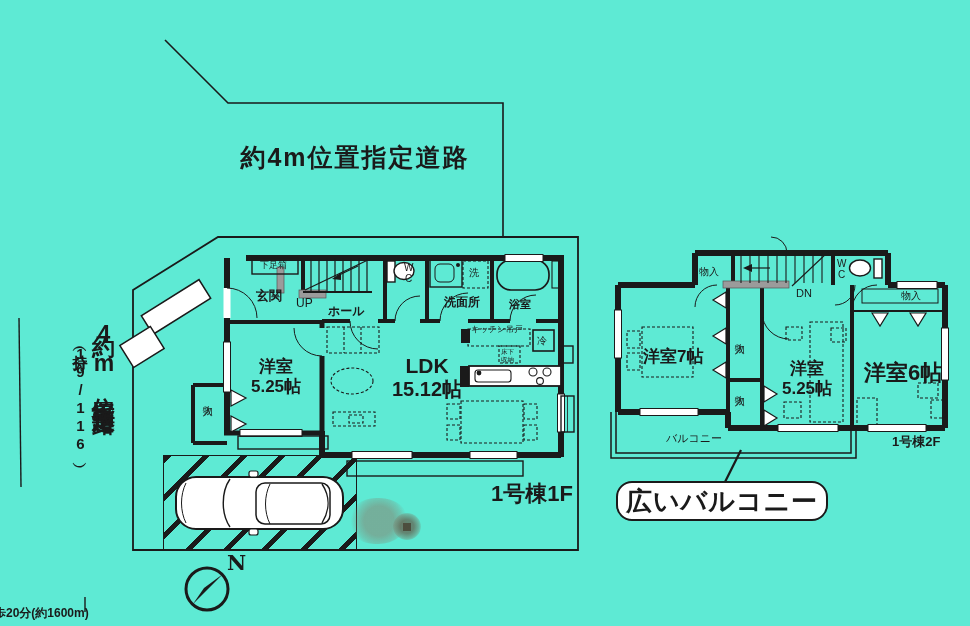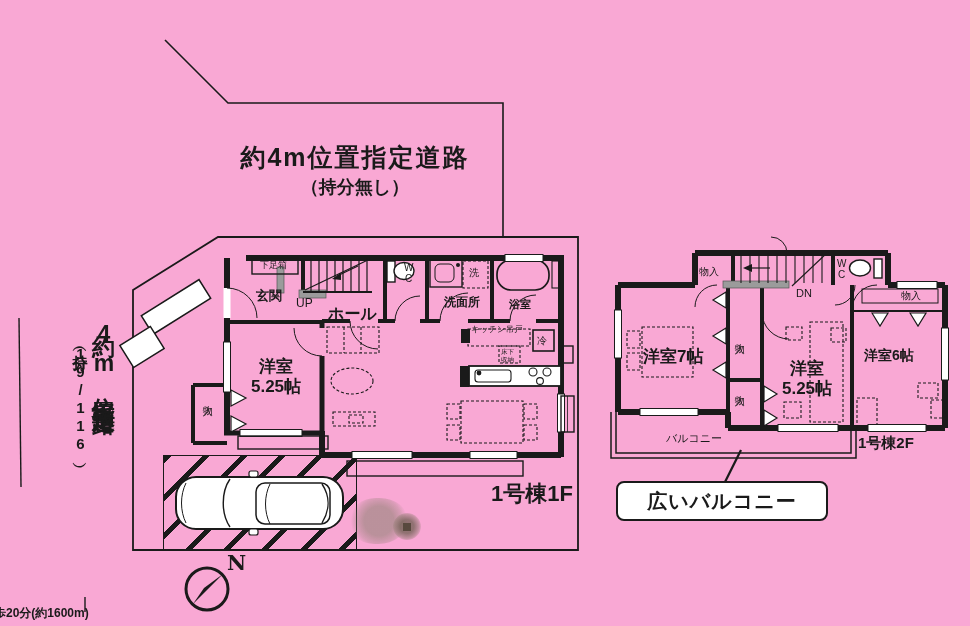--- a/index.html
+++ b/index.html
@@ -1,32 +1,32 @@
 <!DOCTYPE html>
 <html><head>
 <meta charset="utf-8">
 <style>
   html,body{margin:0;padding:0;background:#e8e8e8}
-  .canvas{position:relative;width:970px;height:626px;background:#f9a8d4;overflow:hidden;
+  .canvas{position:relative;width:970px;height:626px;background:#5eead4;overflow:hidden;
           font-family:"Liberation Sans","DejaVu Sans",sans-serif;color:#1a1a1a}
   svg.overlay{position:absolute;left:0;top:0;width:970px;height:626px}
   .lbl{position:absolute;white-space:nowrap;line-height:1.12;color:#1a1a1a}
   .v{writing-mode:vertical-rl;text-orientation:upright}
   .c{text-align:center}
   .blk{position:absolute}
   .blk div{line-height:1.15}
   .hatch{position:absolute;left:163px;top:455px;width:192px;height:93px;
          border:1.5px solid #1a1a1a;
          background:repeating-linear-gradient(135deg,#1a1a1a 0 5px,transparent 5px 27px)}
   .roadv{position:absolute;left:70px;top:318px;writing-mode:vertical-rl;text-orientation:upright}
   .roadv .main{display:block;font-size:23px;font-weight:700;letter-spacing:3px}
   .roadv .sub{display:block;font-size:15px;font-weight:700;letter-spacing:1px;margin-top:24px}
   .callout{position:absolute;left:616px;top:481px;width:208px;height:36px;background:#fff;
-           border:2.5px solid #1a1a1a;border-radius:8px;display:flex;align-items:center;
-           justify-content:center;font-size:20px;font-weight:900;letter-spacing:1px}
+           border:2.5px solid #1a1a1a;border-radius:16px;display:flex;align-items:center;
+           justify-content:center;font-size:26px;font-weight:900;letter-spacing:1px}
   .stamp-big{position:absolute;left:350px;top:498px;width:58px;height:46px;border-radius:48% 52% 55% 45%;
      background:radial-gradient(circle,rgba(135,126,108,.55) 0 40%,rgba(135,126,108,.28) 62%,transparent 76%);
      filter:blur(.4px)}
   .stamp-small{position:absolute;left:393px;top:513px;width:28px;height:27px;border-radius:50%;
      background:radial-gradient(circle,rgba(100,90,72,.7) 0 35%,rgba(120,110,90,.4) 62%,transparent 78%)}
   .stamp-small i{position:absolute;left:10px;top:10px;width:8px;height:8px;background:rgba(70,60,45,.75)}
   .serif{font-family:"DejaVu Serif","Liberation Serif",serif}
 </style>
 </head>
 <body>
@@ -192,63 +192,66 @@
       <rect x="897" y="281.5" width="40" height="7" fill="#fff"></rect>
     </g>
     <g stroke-width="1.5">
       <path d="M611,412 V458 H856 V428"></path>
       <path d="M616,412 V453 H851 V428"></path>
     </g>
     <path d="M741,450 L724,484" stroke-width="2.2"></path>
   </svg>
 
   <div class="lbl c" style="left:230px;top:143px;width:250px;font-size:25px;font-weight:700;letter-spacing:2px">約4m位置指定道路</div>
-  <div class="lbl c" style="left:230px;top:177px;width:250px;font-size:18px;font-weight:700">（持分無し）</div>
 
   <div class="roadv">
     <span class="main">約4m位置指定道路</span>
     <span class="sub">（持分19/116）</span>
   </div>
 
   <div class="lbl" style="left:-6px;top:607px;font-size:12px;font-weight:700">歩20分(約1600m)</div>
 
   <div class="lbl serif" style="left:227px;top:551px;font-size:21px;font-weight:700">N</div>
 
   <div class="lbl" style="left:260px;top:260px;font-size:9px">下足箱</div>
   <div class="lbl" style="left:256px;top:289px;font-size:13px;font-weight:600">玄関</div>
   <div class="lbl" style="left:296px;top:297px;font-size:12px">UP</div>
-  <div class="lbl" style="left:328px;top:305px;font-size:16px;font-weight:600">ホール</div>
+  <div class="lbl" style="left:328px;top:305px;font-size:12px;font-weight:600">ホール</div>
   <div class="lbl v" style="left:403px;top:262px;font-size:10px">WC</div>
   <div class="lbl" style="left:469px;top:267px;font-size:10px">洗</div>
   <div class="lbl" style="left:444px;top:296px;font-size:12px;font-weight:600">洗面所</div>
   <div class="lbl" style="left:509px;top:298px;font-size:11px;font-weight:600">浴室</div>
   <div class="lbl" style="left:471px;top:325px;font-size:8.5px">キッチン吊戸</div>
   <div class="lbl" style="left:537px;top:335px;font-size:10px">冷</div>
   <div class="lbl" style="left:501px;top:348px;width:15px;font-size:6.5px;white-space:normal;line-height:1.2">床下収納</div>
+  <div class="blk c" style="left:377px;top:354px;width:100px">
+    <div style="font-size:21px;font-weight:600">LDK</div>
+    <div style="font-size:20px;font-weight:600">15.12帖</div>
+  </div>
   <div class="blk c" style="left:231px;top:357px;width:90px">
     <div style="font-size:17px;font-weight:600">洋室</div>
     <div style="font-size:17px;font-weight:600">5.25帖</div>
   </div>
   <div class="lbl v" style="left:202px;top:398px;font-size:10px">物入</div>
   <div class="lbl" style="left:491px;top:482px;font-size:22px;font-weight:600">1号棟1F</div>
 
   <div class="lbl" style="left:699px;top:266px;font-size:10px">物入</div>
   <div class="lbl" style="left:796px;top:287px;font-size:11px">DN</div>
   <div class="lbl v" style="left:836px;top:258px;font-size:10px">WC</div>
   <div class="lbl" style="left:901px;top:290px;font-size:10px">物入</div>
   <div class="lbl" style="left:643px;top:347px;font-size:17px;font-weight:700">洋室7帖</div>
   <div class="lbl v" style="left:734px;top:336px;font-size:10px">物入</div>
   <div class="lbl v" style="left:734px;top:388px;font-size:10px">物入</div>
   <div class="blk c" style="left:762px;top:359px;width:90px">
     <div style="font-size:17px;font-weight:600">洋室</div>
     <div style="font-size:17px;font-weight:600">5.25帖</div>
   </div>
-  <div class="lbl" style="left:864px;top:348px;font-size:14px;font-weight:600">洋室6帖</div>
+  <div class="lbl" style="left:864px;top:361px;font-size:22px;font-weight:600">洋室6帖</div>
   <div class="lbl" style="left:666px;top:432px;font-size:11px">バルコニー</div>
-  <div class="lbl" style="left:858px;top:435px;font-size:15px;font-weight:600">1号棟2F</div>
+  <div class="lbl" style="left:892px;top:435px;font-size:13px;font-weight:600">1号棟2F</div>
 
   <div class="callout">広いバルコニー</div>
 
   <div class="stamp-big"></div>
   <div class="stamp-small">
       <i></i>
     </div>
 
 </div>
 

